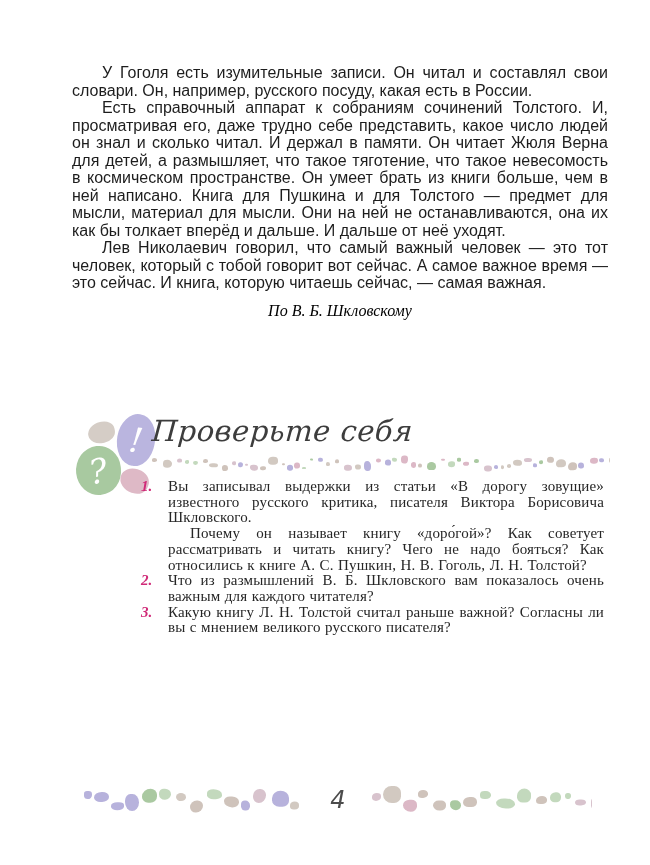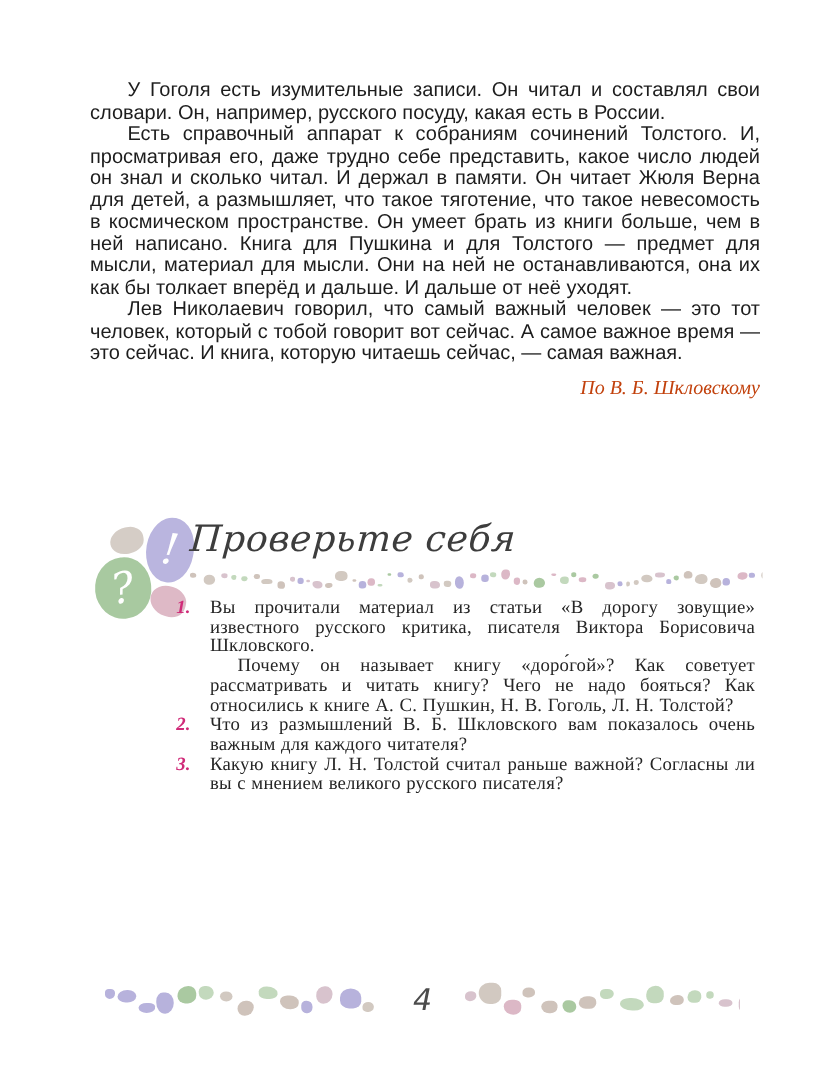--- a/index.html
+++ b/index.html
@@ -11,23 +11,23 @@
   }
 
   
   .article{
     position:absolute;left:72px;top:64px;width:536px;
     font-size:16px;line-height:17.5px;color:#1d1d1d;
     text-align:justify;
   }
   .article p{margin:0;text-indent:30px;}
   .attribution{
-    margin-top:10px;text-align:right;text-indent:0;
+    margin-top:10px;text-align:center;text-indent:0;
     font-family:"Liberation Serif",serif;font-style:italic;
-    font-size:16px;color:#c2410c;
+    font-size:16px;color:#000000;
   }
 
   
   .check{position:absolute;left:0;top:414px;width:650px;}
 
   .icon-cluster{position:absolute;left:76px;top:2px;width:82px;height:86px;}
   .blob{position:absolute;display:flex;align-items:center;justify-content:center;}
   .blob i{font-style:italic;color:#ffffff;font-family:"DejaVu Serif",serif;line-height:1;}
   .blob-beige{left:12px;top:6px;width:27px;height:21px;background:#d5cdc6;border-radius:55% 45% 50% 50%;transform:rotate(-12deg);}
   .blob-purple{left:41px;top:-2px;width:38px;height:52px;background:#bab5df;border-radius:50% 50% 48% 52%;transform:rotate(10deg);}
@@ -153,21 +153,21 @@
         <span class="pebble" style="width: 10.2px; height: 8.1px; background: rgb(210, 201, 193); border-radius: 57.9437% 51.3933% 48.0718% 42.3035%; transform: translateY(-0.8px); margin-right: 1.5px;"></span>
         <span class="pebble" style="width: 9px; height: 8.2px; background: rgb(207, 195, 187); border-radius: 59.1254% 50.4042% 48.1052% 50.0729%; transform: translateY(2.3px); margin-right: 1.5px;"></span>
         <span class="pebble" style="width: 6.1px; height: 6.6px; background: rgb(183, 178, 220); border-radius: 54.0794% 56.5409% 46.3115% 41.4243%; transform: translateY(1.4px); margin-right: 5.5px;"></span>
         <span class="pebble" style="width: 7.9px; height: 5.8px; background: rgb(220, 184, 198); border-radius: 52.1583% 42.8822% 49.1688% 45.8464%; transform: translateY(-3.3px); margin-right: 1.9px;"></span>
         <span class="pebble" style="width: 4.2px; height: 4.4px; background: rgb(183, 178, 220); border-radius: 47.9662% 53.2151% 40.3137% 50.5697%; transform: translateY(-3.8px); margin-right: 5.1px;"></span>
         <span class="pebble" style="width: 7.5px; height: 5.8px; background: rgb(210, 201, 193); border-radius: 56.3914% 59.6252% 47.4073% 56.2158%; transform: translateY(-3.7px); margin-right: 4.4px;"></span>
       </div>
     <ol class="questions" id="questions">
         <li>
           <span class="q-num" style="color: rgb(208, 42, 120);">1.</span>
-          <p>Вы прочитали материал из статьи «В дорогу зовущие» известного русского критика, писателя Виктора Борисовича Шкловского.</p>
+          <p>Вы записывал выдержки из статьи «В дорогу зовущие» известного русского критика, писателя Виктора Борисовича Шкловского.</p>
           <p>Почему он называет книгу «доро́гой»? Как советует рассматривать и читать книгу? Чего не надо бояться? Как относились к книге А. С. Пушкин, Н. В. Гоголь, Л. Н. Толстой?</p>
         </li>
         <li>
           <span class="q-num" style="color: rgb(208, 42, 120);">2.</span>
           <p>Что из размышлений В. Б. Шкловского вам показалось очень важным для каждого читателя?</p>
         </li>
         <li>
           <span class="q-num" style="color: rgb(208, 42, 120);">3.</span>
           <p>Какую книгу Л. Н. Толстой считал раньше важной? Согласны ли вы с мнением великого русского писателя?</p>
         </li>

